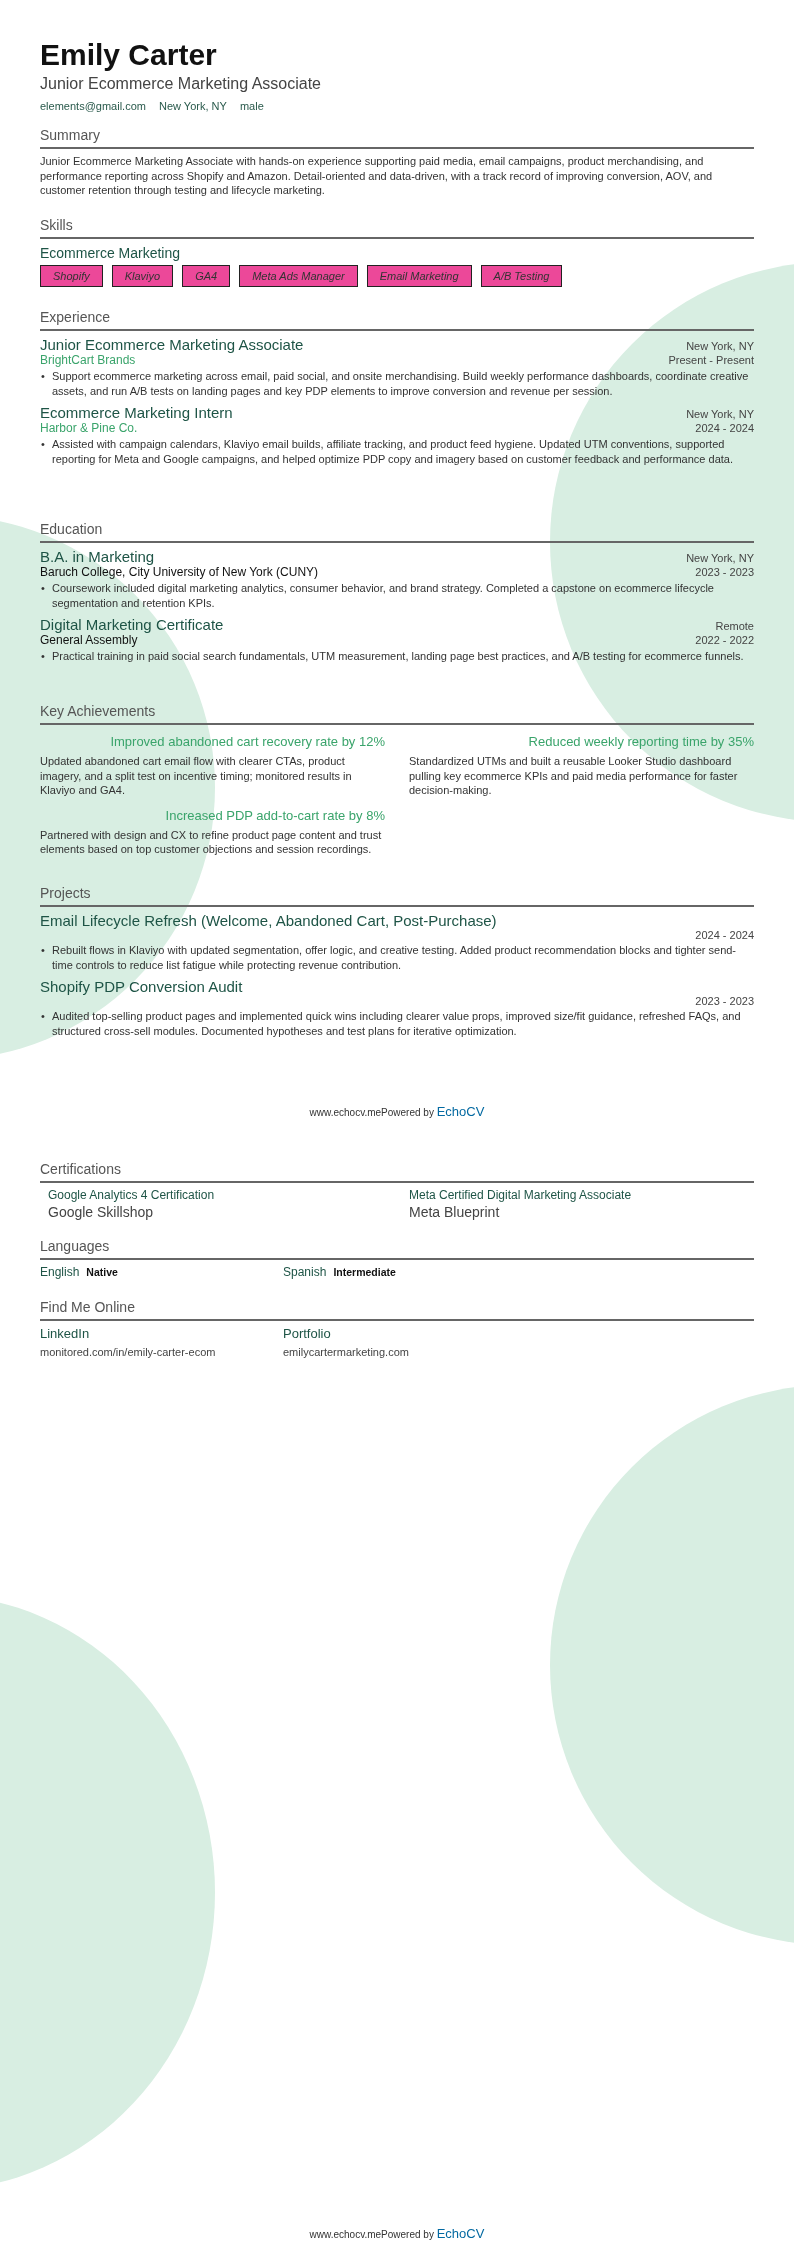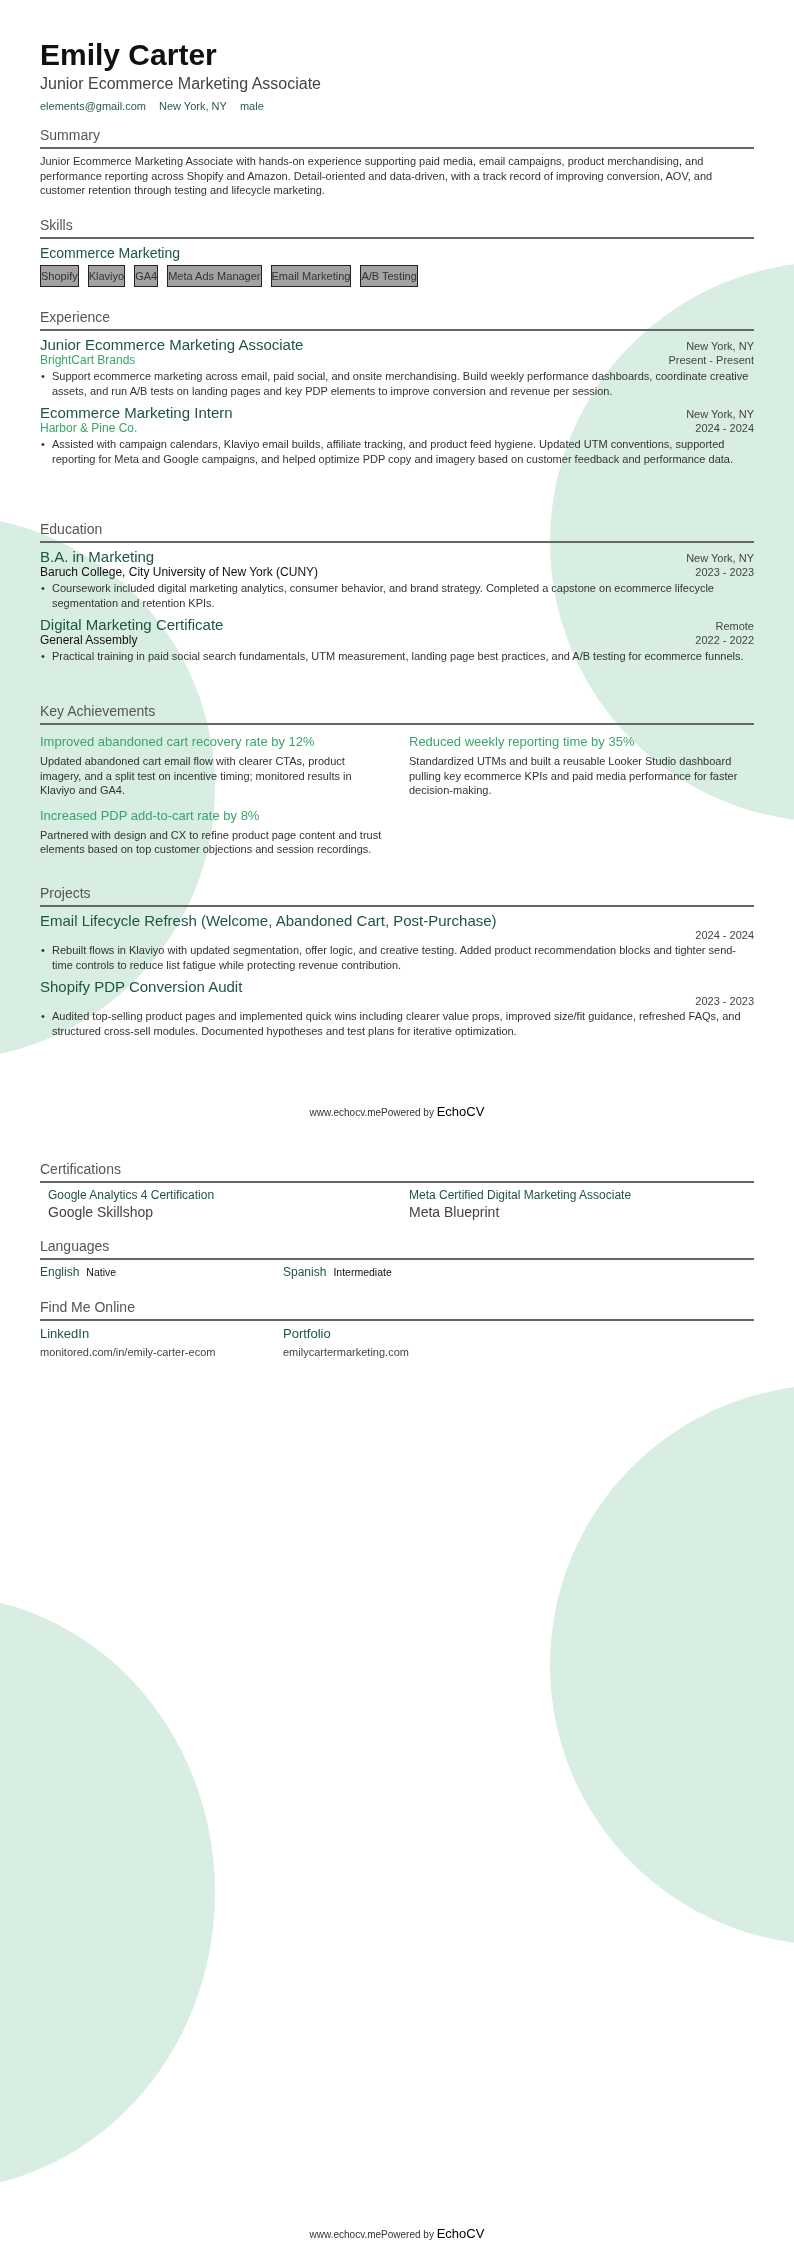--- a/index.html
+++ b/index.html
@@ -17,40 +17,40 @@
   .content { position: absolute; left: 40px; width: 714px; z-index: 1; }
   .name { font-size: 30px; font-weight: bold; color: #111; margin: 0; line-height: 34px; }
   .title { font-size: 16px; color: #444; margin-top: 2px; line-height: 20px; }
   .contact { font-size: 11px; color: #2a5a4c; margin-top: 6px; }
   .contact span { margin-right: 10px; }
   .section-title { font-size: 14px; color: #555; line-height: 18px; }
   .rule { height: 2px; background: #666; margin: 3px 0 5px 0; }
   .summary { font-size: 11px; line-height: 14.5px; color: #333; }
   .skill-cat { font-size: 14px; color: #1e5446; margin: 6px 0 4px; }
   .skills { display: flex; gap: 9px; }
-  .skill { border: 1.5px solid #222; padding: 4px 0; font-size: 11px; color: #333; background: #a3a3a3; }
+  .skill { border: 1.5px solid #222; padding: 4px 12px; font-size: 11px; color: #333; background: #ec4899; font-style: italic; }
   .entry-head { display: flex; justify-content: space-between; align-items: baseline; }
   .entry-title { font-size: 15px; color: #1e5446; }
   .entry-sub-green { font-size: 12px; color: #3aa46b; }
   .entry-sub-dark { font-size: 12px; color: #111; }
   .entry-meta { font-size: 11px; color: #444; }
   .bullet { font-size: 11px; line-height: 14.5px; color: #333; padding-left: 12px; position: relative; margin: 2px 0 6px; }
   .bullet::before { content: "•"; position: absolute; left: 1px; }
   .ach-grid { display: grid; grid-template-columns: 1fr 1fr; column-gap: 24px; }
-  .ach-title { font-size: 13px; color: #3aa46b; margin: 4px 0 5px; }
+  .ach-title { font-size: 13px; color: #3aa46b; margin: 4px 0 5px; text-align: right; }
   .ach-text { font-size: 11px; line-height: 14.5px; color: #333; margin-bottom: 6px; }
   .footer { position: absolute; left: 37px; right: 37px; display: flex; justify-content: center; align-items: baseline; font-size: 10px; color: #333; z-index: 1; }
-  .footer .brand { font-size: 13px; color: #000000; }
+  .footer .brand { font-size: 13px; color: #0369a1; }
   .cert-grid { display: grid; grid-template-columns: 1fr 1fr; column-gap: 16px; margin-left: 8px; }
   .cert-name { font-size: 12px; color: #1e5446; }
   .cert-issuer { font-size: 14px; color: #444; margin-top: 2px; }
   .lang-row { display: flex; }
   .lang-item { width: 243px; display: flex; align-items: baseline; gap: 7px; }
   .lang-name { font-size: 12px; color: #1e5446; }
-  .lang-level { font-size: 10.5px; color: #111; }
+  .lang-level { font-size: 10.5px; color: #111; font-weight: bold; }
   .online-row { display: flex; }
   .online-item { width: 243px; }
   .online-label { font-size: 13px; color: #1e5446; }
   .online-value { font-size: 11px; color: #444; margin-top: 5px; }
 </style>
 </head>
 <body>
 
 <div class="circle c1"></div>
 <div class="circle c2"></div>

